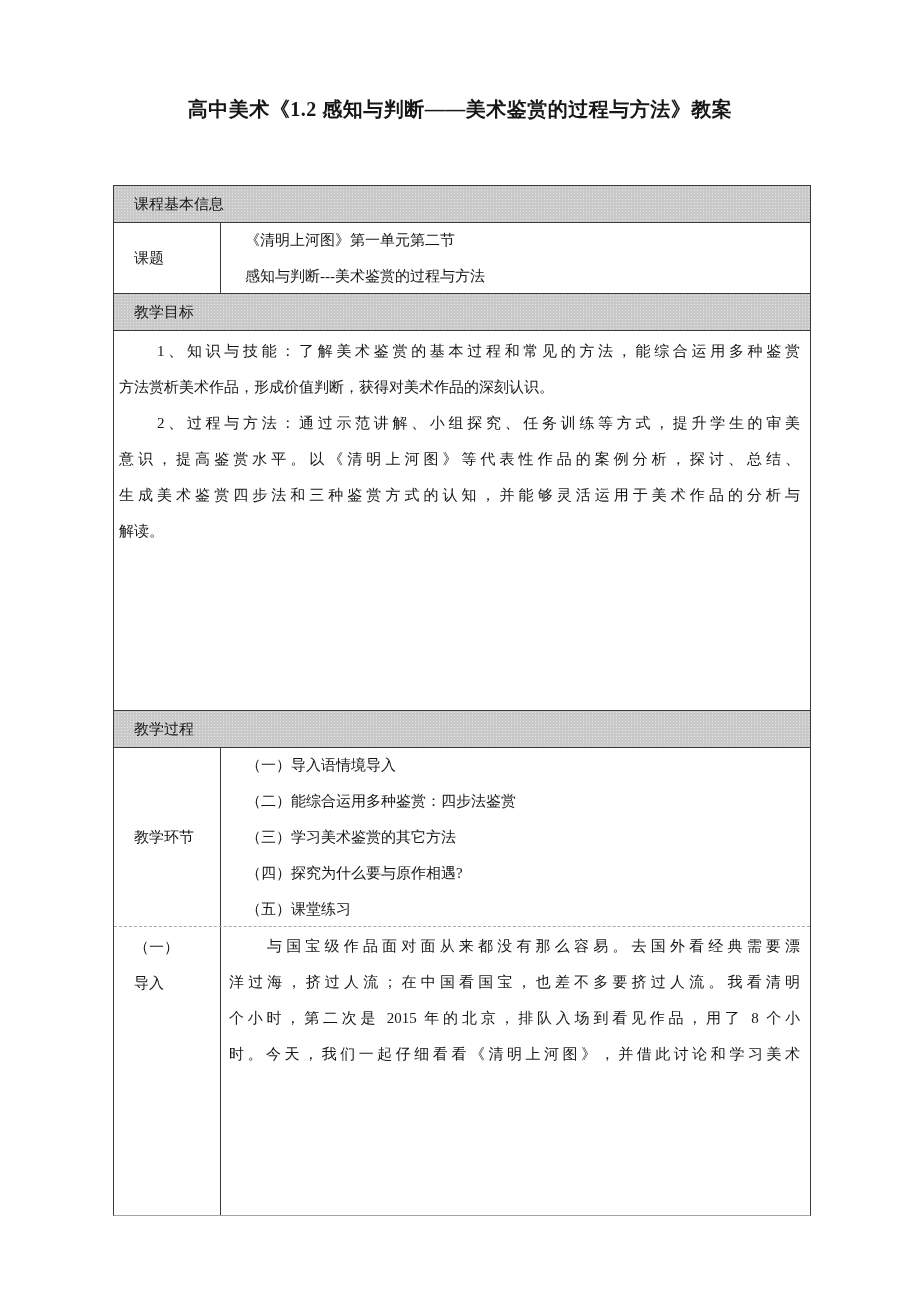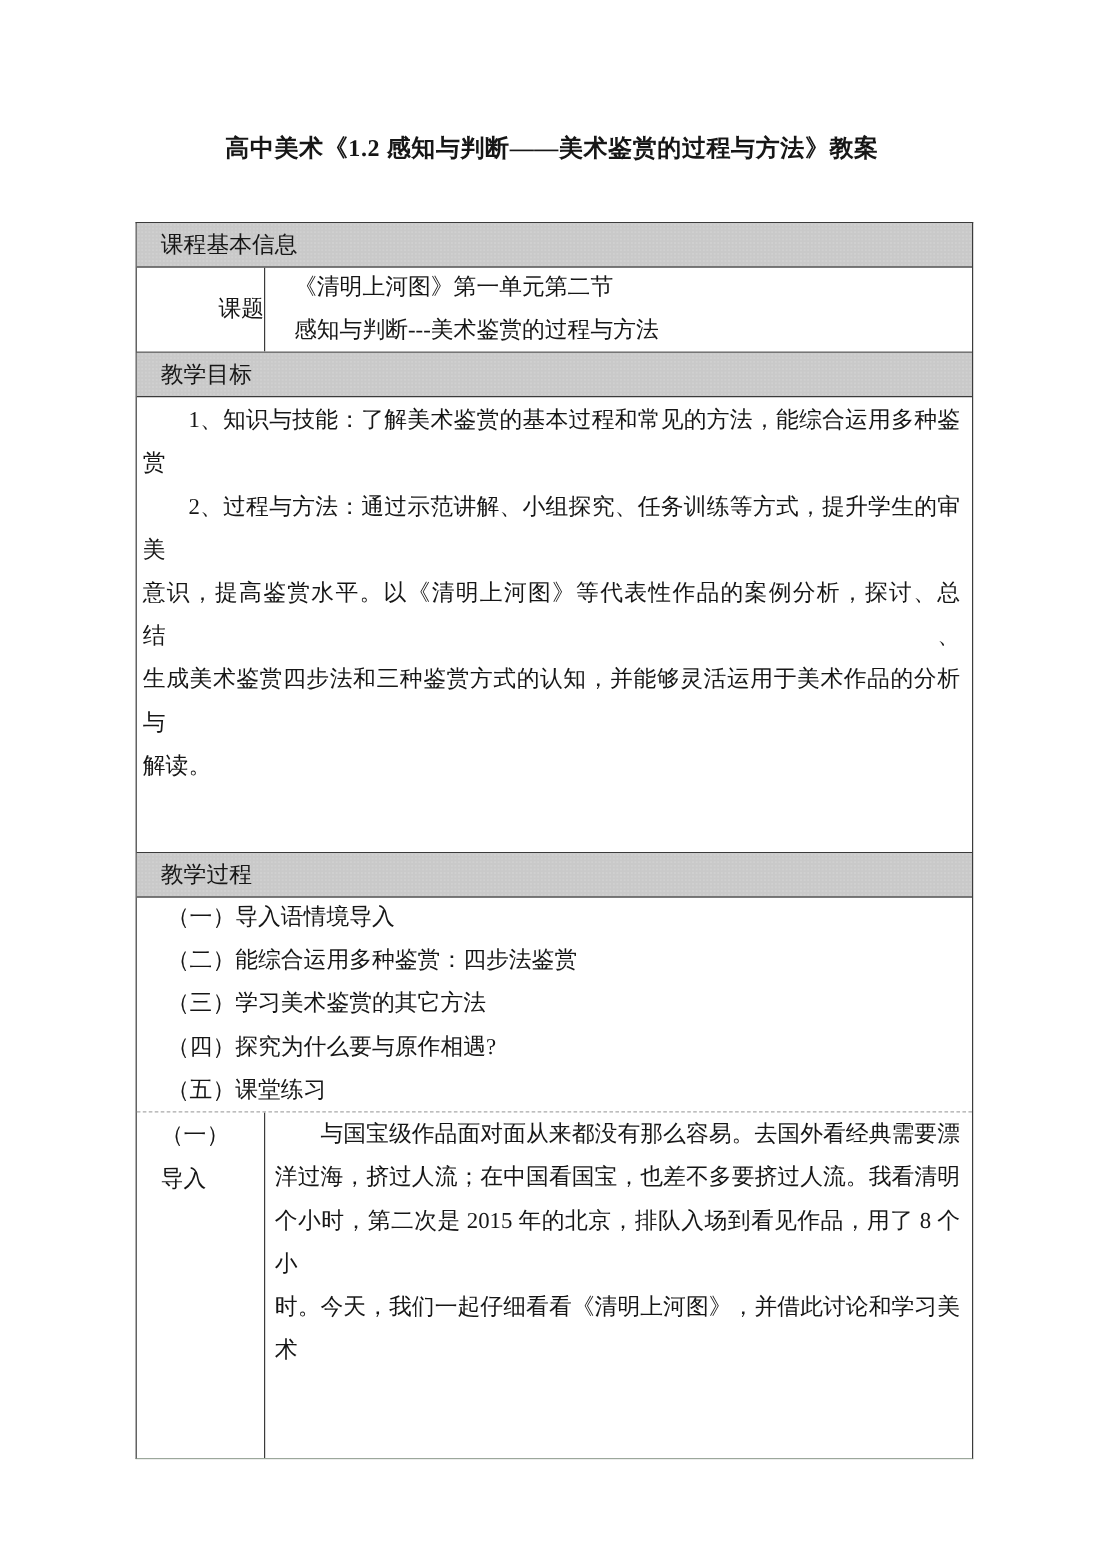--- a/index.html
+++ b/index.html
@@ -10,37 +10,37 @@
   body {
     position: relative;
     width: 920px;
     height: 1302px;
     font-family: "Liberation Serif", "DejaVu Serif", serif;
     color: #161616;
     overflow: hidden;
   }
   .doc-title {
     position: absolute;
-    top: 110px;
+    top: 96px;
     left: 0;
     width: 920px;
     text-align: center;
     font-size: 20px;
     font-weight: bold;
     letter-spacing: 0.5px;
   }
   .doc-table {
     position: absolute;
     left: 113px;
     top: 185px;
     width: 698px;
     box-sizing: border-box;
     border: 1px solid #3b3b3b;
     border-bottom: 1px solid #9ba79b;
-    font-size: 19px;
+    font-size: 15px;
   }
   .band {
     box-sizing: border-box;
     height: 37px;
     border-bottom: 1px solid #3b3b3b;
     background-color: #c9c9c9;
     background-image: radial-gradient(circle, rgba(255,255,255,0.55) 22%, rgba(0,0,0,0) 26%);
     background-size: 3px 3px;
     display: flex;
     align-items: center;
@@ -54,21 +54,21 @@
   }
   .row.dashed-bottom { border-bottom: 1px dashed #a9a9a9; }
   .row.last { border-bottom: none; }
   .col1 {
     box-sizing: border-box;
     width: 107px;
     flex: 0 0 107px;
     border-right: 1px solid #3b3b3b;
     padding-left: 20px;
   }
-  .col1.center { display: flex; flex-direction: column; justify-content: center; align-items: flex-end; }
+  .col1.center { display: flex; flex-direction: column; justify-content: center; }
   .col1.top { padding-top: 2px; }
   .col2 {
     box-sizing: border-box;
     flex: 1 1 auto;
     min-width: 0;
   }
   .row-keti { height: 71px; }
   .row-keti .col2 { padding-left: 24px; display: flex; flex-direction: column; justify-content: center; }
   .row-goals-body { height: 380px; }
   .row-goals-body .cellfull { padding: 2px 10px 0 5px; }
@@ -113,35 +113,39 @@
   </div>
 
   <div class="band">
     <span class="band-label">教学目标</span>
   </div>
 
   <div class="row row-goals-body">
     <div class="cellfull" id="goals-content">
         <div class="para">
           <div class="line full indent">1、知识与技能：了解美术鉴赏的基本过程和常见的方法，能综合运用多种鉴赏</div>
+          <div class="line">方法赏析美术作品，形成价值判断，获得对美术作品的深刻认识。</div>
         </div>
         <div class="para">
           <div class="line full indent">2、过程与方法：通过示范讲解、小组探究、任务训练等方式，提升学生的审美</div>
           <div class="line full">意识，提高鉴赏水平。以《清明上河图》等代表性作品的案例分析，探讨、总结、</div>
           <div class="line full">生成美术鉴赏四步法和三种鉴赏方式的认知，并能够灵活运用于美术作品的分析与</div>
           <div class="line">解读。</div>
         </div>
       </div>
   </div>
 
   <div class="band">
     <span class="band-label">教学过程</span>
   </div>
 
   <div class="row row-huanjie dashed-bottom">
+    <div class="col1 center">
+      <span class="col1-label">教学环节</span>
+    </div>
     <div class="col2" id="huanjie-content">
         <div class="line">（一）导入语情境导入</div>
         <div class="line">（二）能综合运用多种鉴赏：四步法鉴赏</div>
         <div class="line">（三）学习美术鉴赏的其它方法</div>
         <div class="line">（四）探究为什么要与原作相遇?</div>
         <div class="line">（五）课堂练习</div>
       </div>
   </div>
 
   <div class="row row-intro last">

